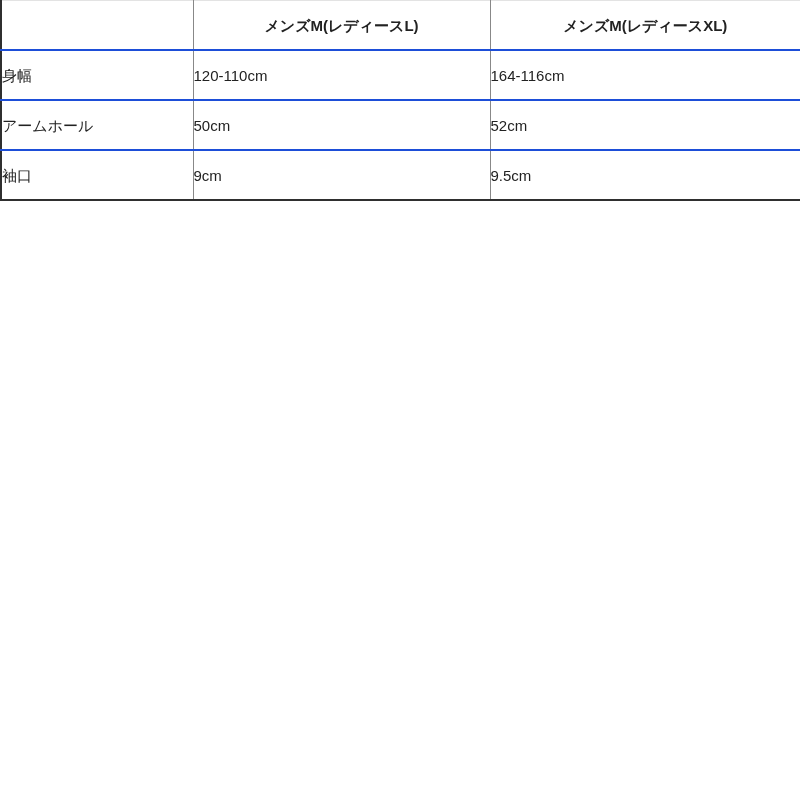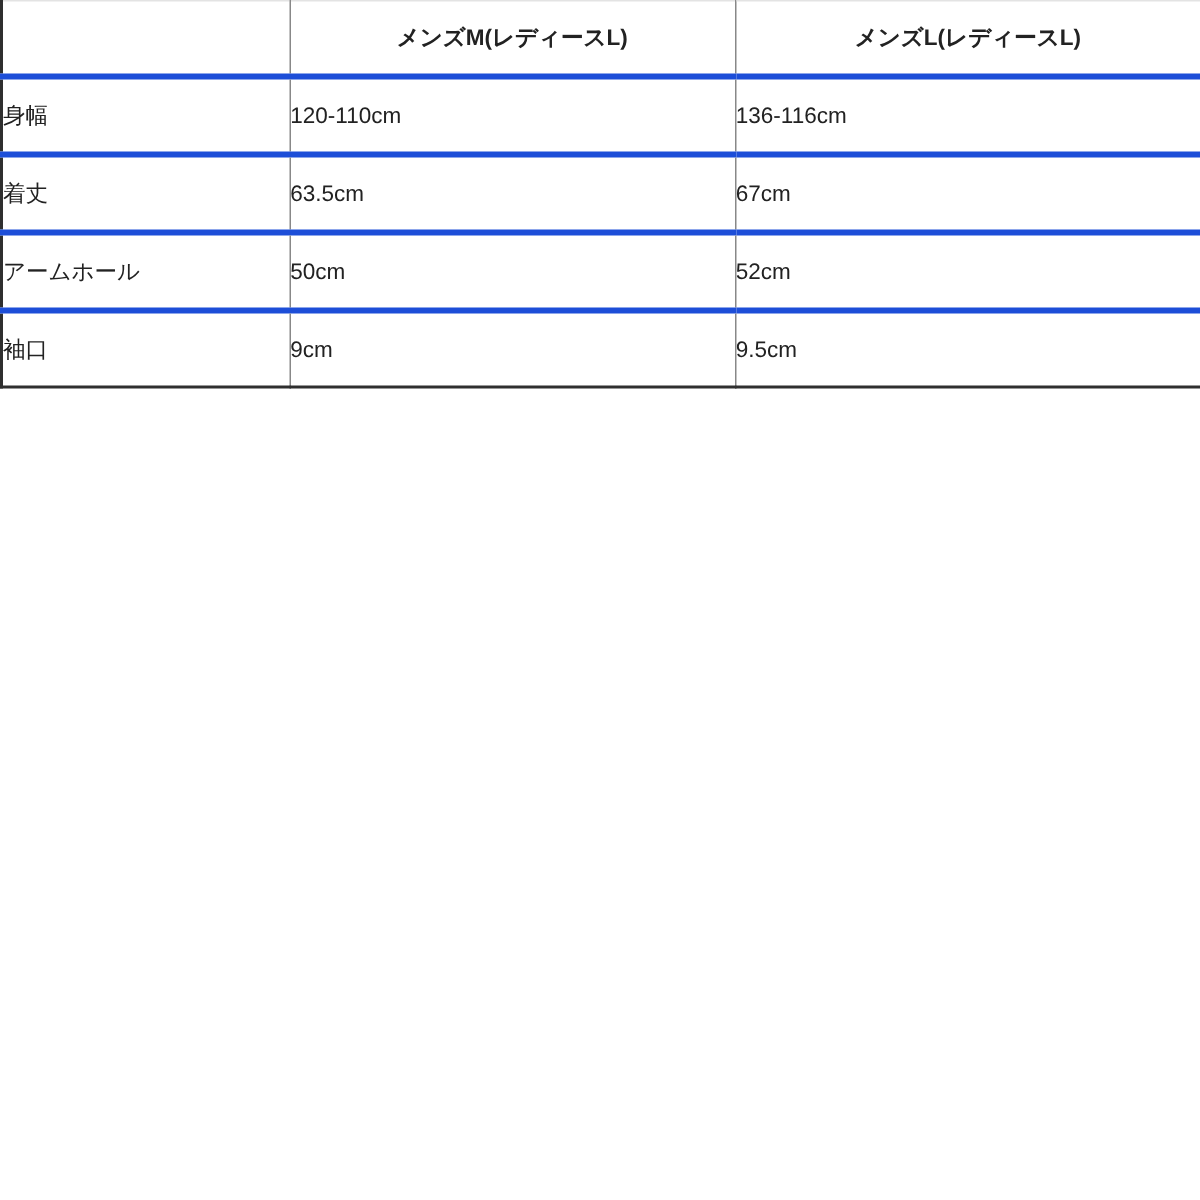--- a/index.html
+++ b/index.html
@@ -45,49 +45,44 @@
     font-weight: normal;
   }
   
   table.size-chart th + th,
   table.size-chart td + td {
     border-left: 1px solid #888888;
   }
   
   table.size-chart tr + tr th,
   table.size-chart tr + tr td {
-    border-top: 4px solid #1d4ed8;
+    border-top: 2px solid #1d4ed8;
     margin-left: 27px;
   }
 </style>
 </head>
 <body>
 
 <div class="page">
   <table class="size-chart">
     <colgroup>
       <col style="width:192px">
       <col style="width:297px">
       <col style="width:311px">
     </colgroup>
     <tbody>
       <tr>
         <th></th>
         <th>メンズM(レディースL)</th>
-        <th>メンズL(レディースL)</th>
+        <th>メンズM(レディースXL)</th>
       </tr>
       <tr>
         <td>身幅</td>
         <td>120-110cm</td>
-        <td>136-116cm</td>
-      </tr>
-      <tr>
-        <td>着丈</td>
-        <td>63.5cm</td>
-        <td>67cm</td>
+        <td>164-116cm</td>
       </tr>
       <tr>
         <td>アームホール</td>
         <td>50cm</td>
         <td>52cm</td>
       </tr>
       <tr>
         <td>袖口</td>
         <td>9cm</td>
         <td>9.5cm</td>

